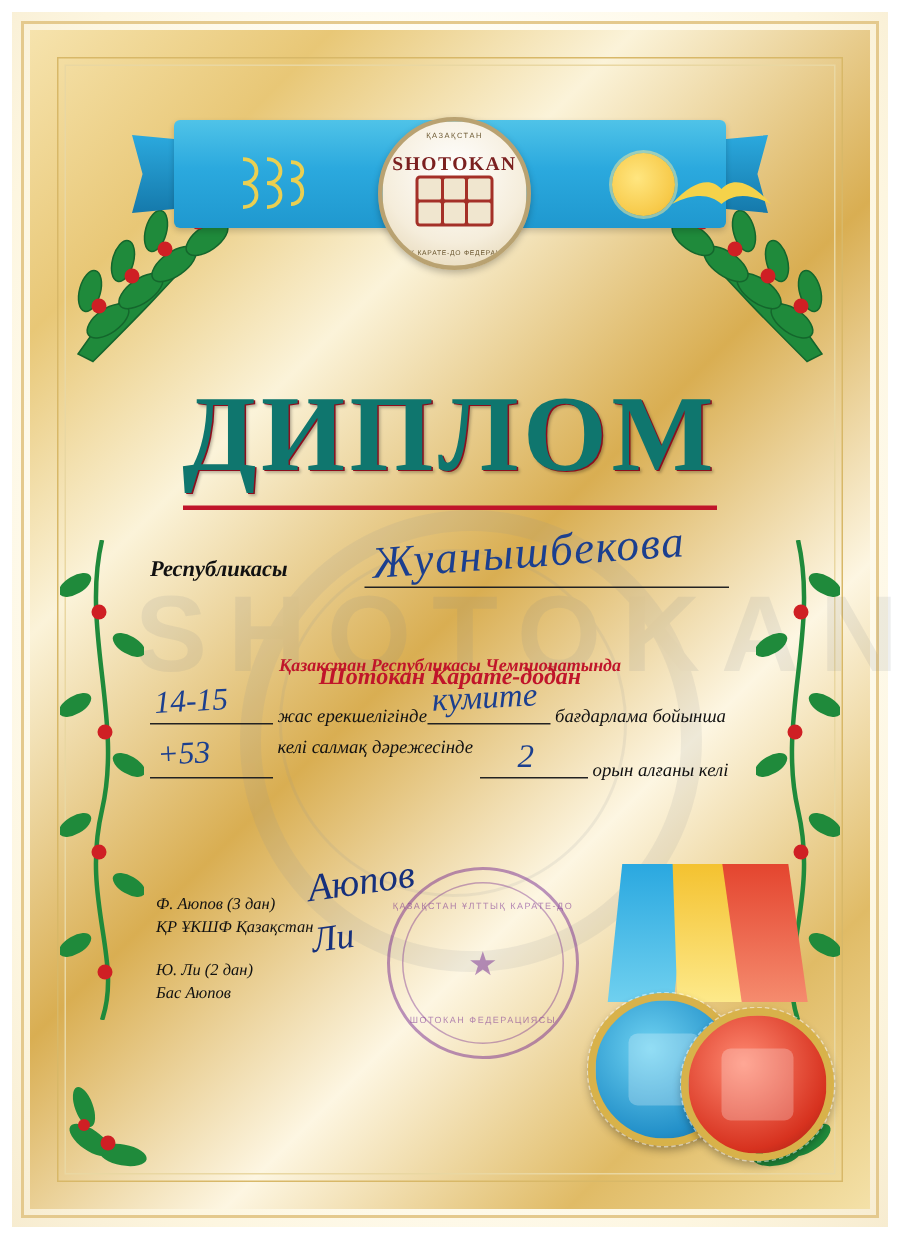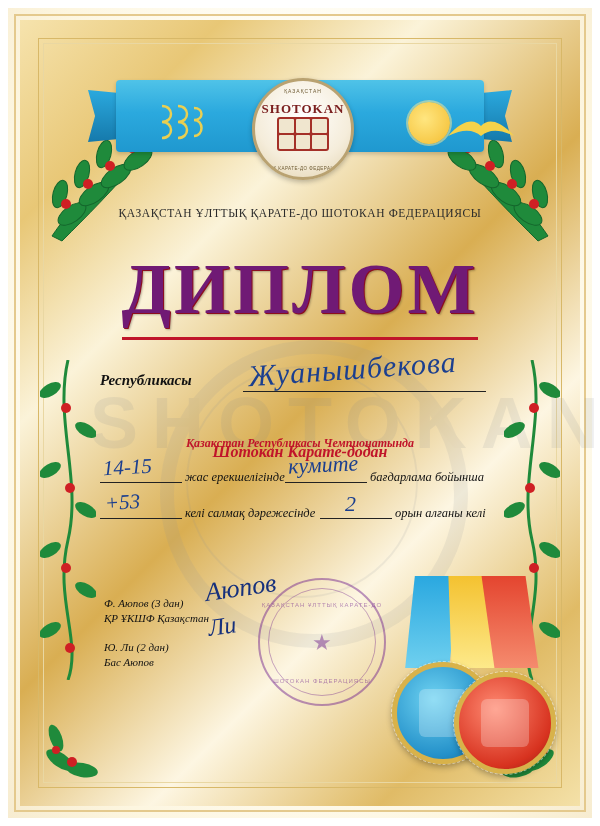--- a/index.html
+++ b/index.html
@@ -259,21 +259,21 @@
   }
   .diploma {
     position: absolute;
     left: 0; top: 248px;
     width: 600px;
     text-align: center;
     font-family: "Liberation Serif", serif;
     font-weight: bold;
     font-size: 72px;
     letter-spacing: 3px;
-    color: #701a75;
+    color: #0f766e;
     text-shadow: 1px 1px 0 #8d0e1d, 2px 2px 2px rgba(0,0,0,0.25);
   }
   .diploma-rule {
     position: absolute;
     left: 122px; top: 337px;
     width: 356px; height: 3px;
     background: #c0152a;
   }
 
   .awarded-label {
@@ -319,21 +319,21 @@
 
   .row {
     position: absolute;
     font-family: "Liberation Serif", serif;
     font-style: italic;
     font-size: 12.5px;
     color: #111;
   }
   .row.r1-label { left: 185px; top: 470px; }
   .row.r1-label2 { left: 370px; top: 470px; text-align: center; }
-  .row.r2-label { left: 185px; top: 506px; }
+  .row.r2-label { left: 185px; top: 491px; }
   .row.r2-label2 { left: 395px; top: 506px; }
 
   .hand-field {
     position: absolute;
     font-family: "Liberation Serif", serif;
     font-style: italic;
     color: #1b3f8f;
     font-size: 21px;
   }
   .hand-field.age { left: 103px; top: 455px; transform: rotate(-3deg); }
@@ -601,21 +601,20 @@
           <span></span>
           <span></span>
           <span></span>
           <span></span>
           <span></span>
       </div>
       <div class="emblem-bottom">ҰЛТТЫҚ КАРАТЕ-ДО ФЕДЕРАЦИЯСЫ</div>
     </div>
   </div>
 
-  <div class="fed-title">ҚАЗАҚСТАН ҰЛТТЫҚ ҚАРАТЕ-ДО ШОТОКАН ФЕДЕРАЦИЯСЫ</div>
   <div class="diploma">ДИПЛОМ</div>
   <div class="diploma-rule"></div>
 
   <div class="awarded-label">Республикасы</div>
   <div class="hand name-hand">Жуанышбекова</div>
   <div class="rule name"></div>
 
   <div class="line-red l1">Шотокан Карате-додан</div>
   <div class="line-red l2">Қазақстан Республикасы Чемпионатында</div>
 

